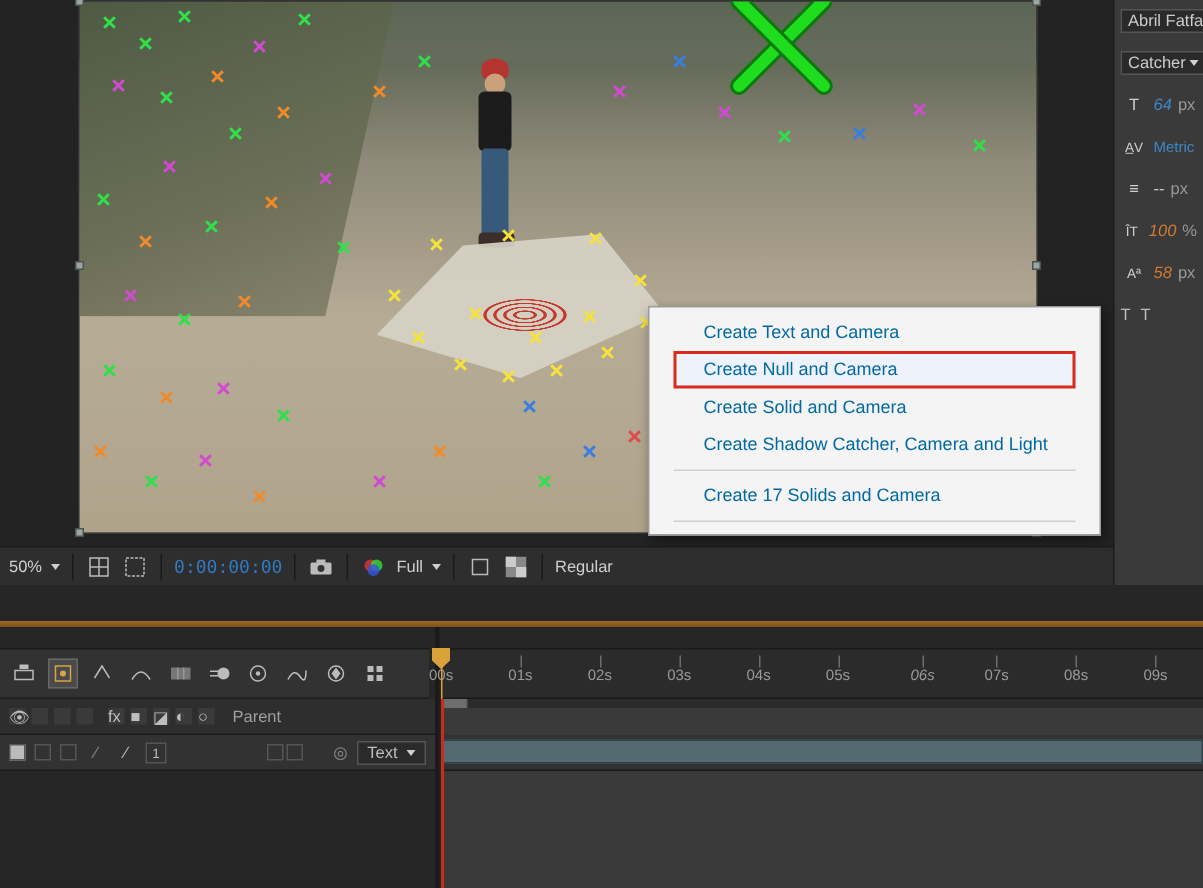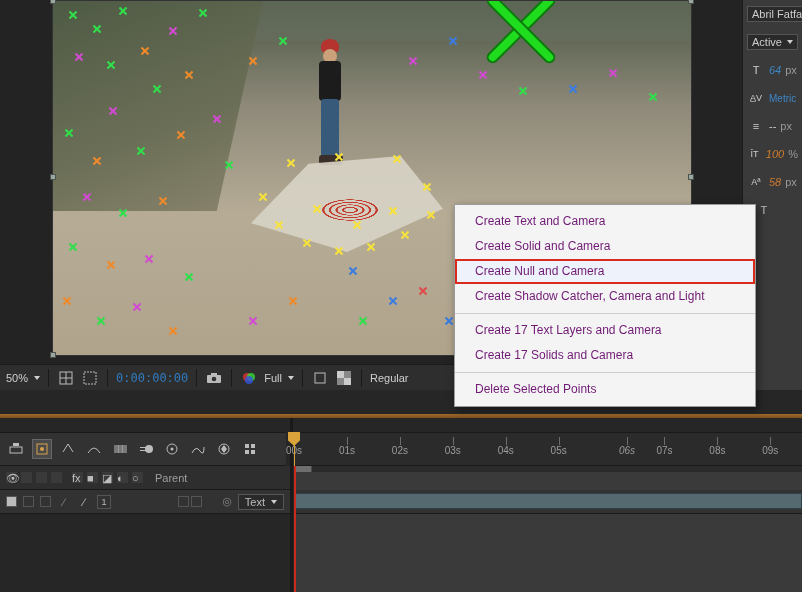--- a/index.html
+++ b/index.html
@@ -82,23 +82,23 @@
   }
   .vb-sep{width:1px;height:18px;background:#1a1a1a;margin:0 2px;}
   .vb-dd{display:flex;align-items:center;gap:4px;color:#cfcfcf;cursor:default;}
   .chev{width:0;height:0;border-left:3px solid transparent;border-right:3px solid transparent;border-top:4px solid #cfcfcf;margin-left:2px;}
   .ico{display:inline-flex;align-items:center;justify-content:center;width:18px;height:18px;color:#cfcfcf;}
   .timecode{color:#2f7bc1;font-family:monospace;font-size:12px;}
   .camera-ico svg, .ico svg{display:block;}
 
   
   .ctx{
-    position:absolute; left:454px; top:204px; width:302px;
+    position:absolute; left:432px; top:204px; width:302px;
     background:#f4f4f4; border:1px solid #9b9b9b; box-shadow:2px 3px 8px rgba(0,0,0,.45);
-    padding:4px 0; color:#701a75; font-size:12px; z-index:50;
+    padding:4px 16px; color:#0369a1; font-size:12px; z-index:50;
   }
   .ctx .mi{padding:5px 20px; line-height:15px; cursor:default; white-space:nowrap;}
   .ctx .mi.hover{background:#e9eef7;}
   .ctx .mi.hl{outline:2px solid #d92a1c; outline-offset:-2px; background:#eef3fb;}
   .ctx hr{border:none;border-top:1px solid #cfcfcf;margin:4px 0;}
 
   
   .charpanel{
     position:absolute; right:0; top:0; width:60px; height:390px;
     background:#3a3a3a; border-left:1px solid #1b1b1b;
@@ -288,39 +288,37 @@
       </span>
     <span class="vb-sep"></span>
     <span class="vb-dd">
       <span>Regular</span>
     </span>
   </div>
 </div>
 
 <div class="ctx">
   <div class="mi">Create Text and Camera</div>
+  <div class="mi hl hover">Create Null and Camera</div>
   <div class="mi">Create Solid and Camera</div>
-  <div class="mi hl hover">Create Null and Camera</div>
   <div class="mi">Create Shadow Catcher, Camera and Light</div>
   <hr>
-  <div class="mi">Create 17 Text Layers and Camera</div>
   <div class="mi">Create 17 Solids and Camera</div>
   <hr>
-  <div class="mi">Delete Selected Points</div>
 </div>
 
 <div class="charpanel">
   <div class="row">
       <div class="dd">
         <span style="overflow:hidden;white-space:nowrap;">Abril Fatfa</span>
       </div>
     </div>
   <div class="row">
       <div class="dd">
-        <span>Active</span>
+        <span>Catcher</span>
         <span class="chev"></span>
       </div>
     </div>
   <div class="row">
     <span class="glyph">T</span>
     <span class="val link">64</span>
     <span style="color:#999">px</span>
   </div>
   <div class="row">
     <span class="glyph" style="font-size:9px">A̲V</span>
@@ -426,21 +424,21 @@
         </div>
         <div class="tick" style="left: 158.75px;">
           <span class="lbl">03s</span>
         </div>
         <div class="tick" style="left: 211.667px;">
           <span class="lbl">04s</span>
         </div>
         <div class="tick" style="left: 264.583px;">
           <span class="lbl">05s</span>
         </div>
-        <div class="tick" style="left: 333px; font-style: italic;">
+        <div class="tick" style="left: 321px; font-style: italic;">
           <span class="lbl">06s</span>
         </div>
         <div class="tick" style="left: 370.417px;">
           <span class="lbl">07s</span>
         </div>
         <div class="tick" style="left: 423.333px;">
           <span class="lbl">08s</span>
         </div>
         <div class="tick" style="left: 476.25px;">
           <span class="lbl">09s</span>

